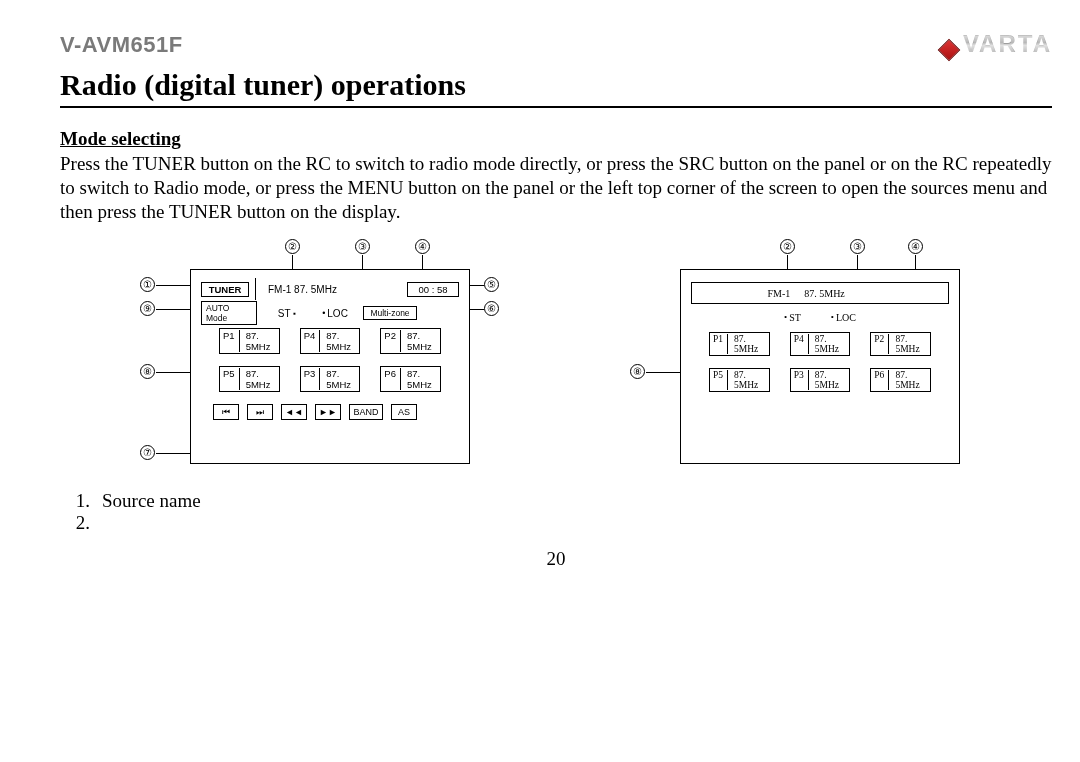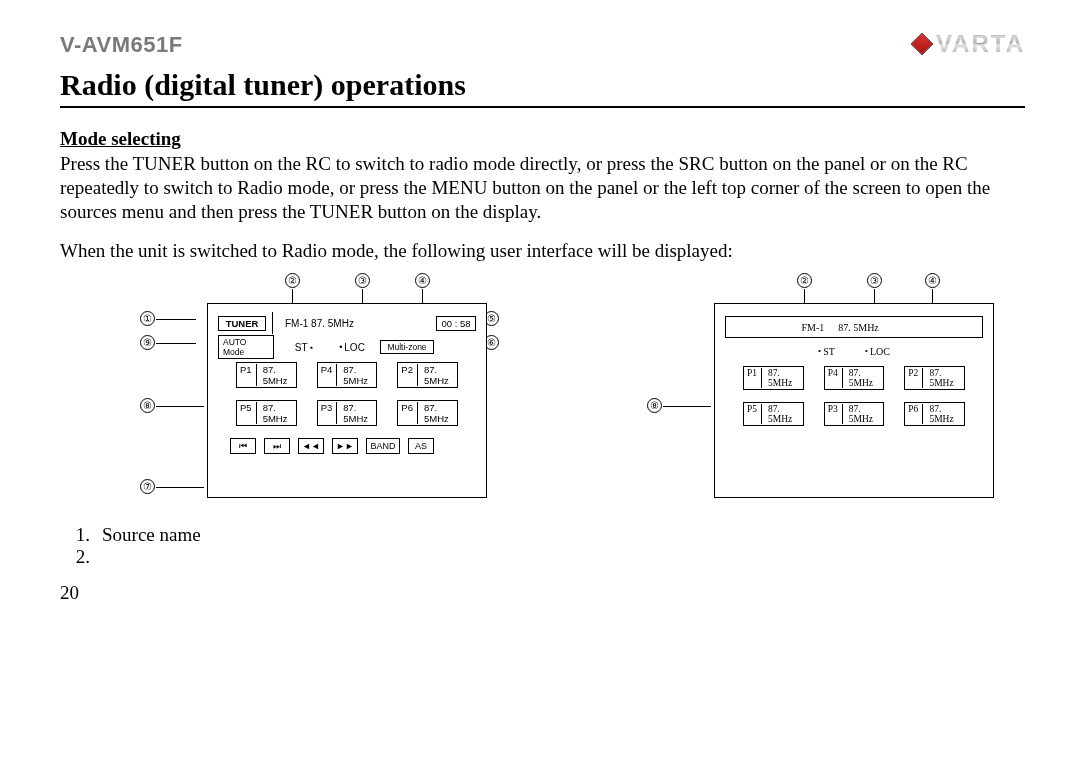--- a/index.html
+++ b/index.html
@@ -3,31 +3,31 @@
 <meta charset="utf-8">
 <style>
   * { box-sizing: border-box; }
   html, body {
     margin: 0; padding: 0;
     width: 1080px; height: 762px;
     background: #fff;
     font-family: "Times New Roman", Times, serif;
     color: #000;
   }
-  .page { padding: 30px 55px 10px 60px; }
+  .page { padding: 30px 28px 10px 60px; }
   .header-row {
     display: flex; justify-content: space-between; align-items: flex-end;
     margin-bottom: 6px;
   }
   .model {
     font-family: Arial, Helvetica, sans-serif;
     font-weight: 700; color: #7a7a7a; font-size: 22px;
     letter-spacing: 0.5px;
   }
-  .logo { display:flex; align-items:center; gap:6px; }
+  .logo { display:flex; align-items:flex-end; gap:6px; }
   .logo-diamond {
     width:16px; height:16px; transform: rotate(45deg);
     background: linear-gradient(135deg,#d33 0%, #a11 100%);
     border:1px solid #600;
   }
   .logo-text {
     font-family: Arial, sans-serif; font-weight: 900;
     font-size: 24px; letter-spacing: 2px;
     background: linear-gradient(#eee,#888 45%,#ccc 55%,#666);
     -webkit-background-clip: text; background-clip: text;
@@ -47,21 +47,20 @@
     display:flex; gap: 110px; justify-content: flex-start;
     margin: 10px 0 18px 80px;
   }
   
   .diag { position: relative; }
   .screen {
     border: 1.5px solid #000; background:#fff;
     font-family: Arial, sans-serif; font-size: 10.5px;
     padding: 8px 10px 10px 10px;
     position: relative;
-    margin-left: 17px;
   }
   .screenA { width: 280px; height: 195px; }
   .screenB { width: 280px; height: 195px; font-family: Liberation Serif, serif; }
   .trow { display:flex; align-items:center; height: 22px; gap:4px; margin-bottom:4px;}
   .bx { border:1px solid #000; display:flex; align-items:center; justify-content:center; padding:1px 4px; font-size:9.5px; }
   .nb { display:flex; align-items:center; justify-content:center; font-size:10px; }
   .dot::before { content:"•"; margin-right:2px; font-size:9px; }
   .presets { display:grid; grid-template-columns: 1fr 1fr 1fr; gap: 12px 20px; margin: 6px 18px 0 18px;}
   .preset { border:1px solid #000; font-size:9.5px; padding:1px 3px; display:flex; gap:6px;}
   .preset .pn { border-right:1px solid #000; padding-right:4px;}
@@ -74,21 +73,21 @@
     display:inline-flex; width:15px; height:15px; border:1px solid #000; border-radius:50%;
     align-items:center; justify-content:center; font-size:10px; background:#fff;
   }
   .lead { position:absolute; background:#000; }
   .leadH { height:1px; }
   .leadV { width:1px; }
 
   .footer-list { font-size:19px; margin: 20px 0 0 10px;}
   .footer-list .row { display:flex; gap:12px; }
   .footer-list .num { width:20px; text-align:right;}
-  .pagenum { font-size:19px; margin-top:14px;}
+  .pagenum { text-align:center; font-size:19px; margin-top:14px;}
   .topbar-inner { border:1px solid #000; flex:1; display:flex; align-items:center; padding:0 6px; height:22px; gap:14px;}
 </style>
 </head>
 <body>
 
 <div class="page">
 
   <div class="header-row">
     <div class="model">V-AVM651F</div>
     <div class="logo">
@@ -96,21 +95,20 @@
       <span class="logo-text">VARTA</span>
     </div>
   </div>
 
   <div class="title">Radio (digital tuner) operations</div>
   <hr class="rule">
 
   <p class="sect-h">Mode selecting</p>
   <p class="body-text">Press the TUNER button on the RC to switch to radio mode directly, or press the SRC button on the panel or on the RC repeatedly to switch to Radio mode, or press the MENU button on the panel or the left top corner of the screen to open the sources menu and then press the TUNER button on the display.</p>
 
-  <p class="body-text" style="margin-bottom:6px">When the unit is switched to Radio mode, the following user interface will be displayed:</p>
 
   <div class="diagrams">
 
     <div class="diag" style="padding:30px 50px 6px 50px;">
 
       <span class="call" style="left:145px; top:0;"><span class="circ">②</span></span>
       <span class="call" style="left:215px; top:0;"><span class="circ">③</span></span>
       <span class="call" style="left:275px; top:0;"><span class="circ">④</span></span>
       <span class="lead leadV" style="left:152px; top:16px; height:26px;"></span>
       <span class="lead leadV" style="left:222px; top:16px; height:40px;"></span>
@@ -128,21 +126,21 @@
       <span class="call" style="left:344px; top:38px;"><span class="circ">⑤</span></span>
       <span class="lead leadH" style="left:322px; top:46px; width:22px;"></span>
       <span class="call" style="left:344px; top:62px;"><span class="circ">⑥</span></span>
       <span class="lead leadH" style="left:322px; top:70px; width:22px;"></span>
 
       <div class="screen screenA">
         <div class="trow">
           <span class="bx" style="width:48px;font-weight:bold">TUNER</span>
           <span style="border-left:1.5px solid #000;height:22px;margin:0 2px"></span>
           <span class="nb" style="flex:1;justify-content:flex-start;padding-left:6px">FM-1 87. 5MHz</span>
-          <span class="bx" style="width:40px">00 : 58</span>
+          <span class="bx" style="width:52px">00 : 58</span>
         </div>
         <div class="trow" style="gap:10px;height:18px">
           <span class="bx" style="width:56px;font-size:8.5px">AUTO Mode</span>
           <span class="nb" style="width:40px"><span>ST</span>&nbsp;<span style="font-size:8px">▪</span></span>
           <span class="nb dot" style="width:36px">LOC</span>
           <span class="bx" style="width:54px;font-size:8.5px">Multi-zone</span>
         </div>
         <div class="presets">
           <div class="preset">
               <span class="pn">P1</span>

